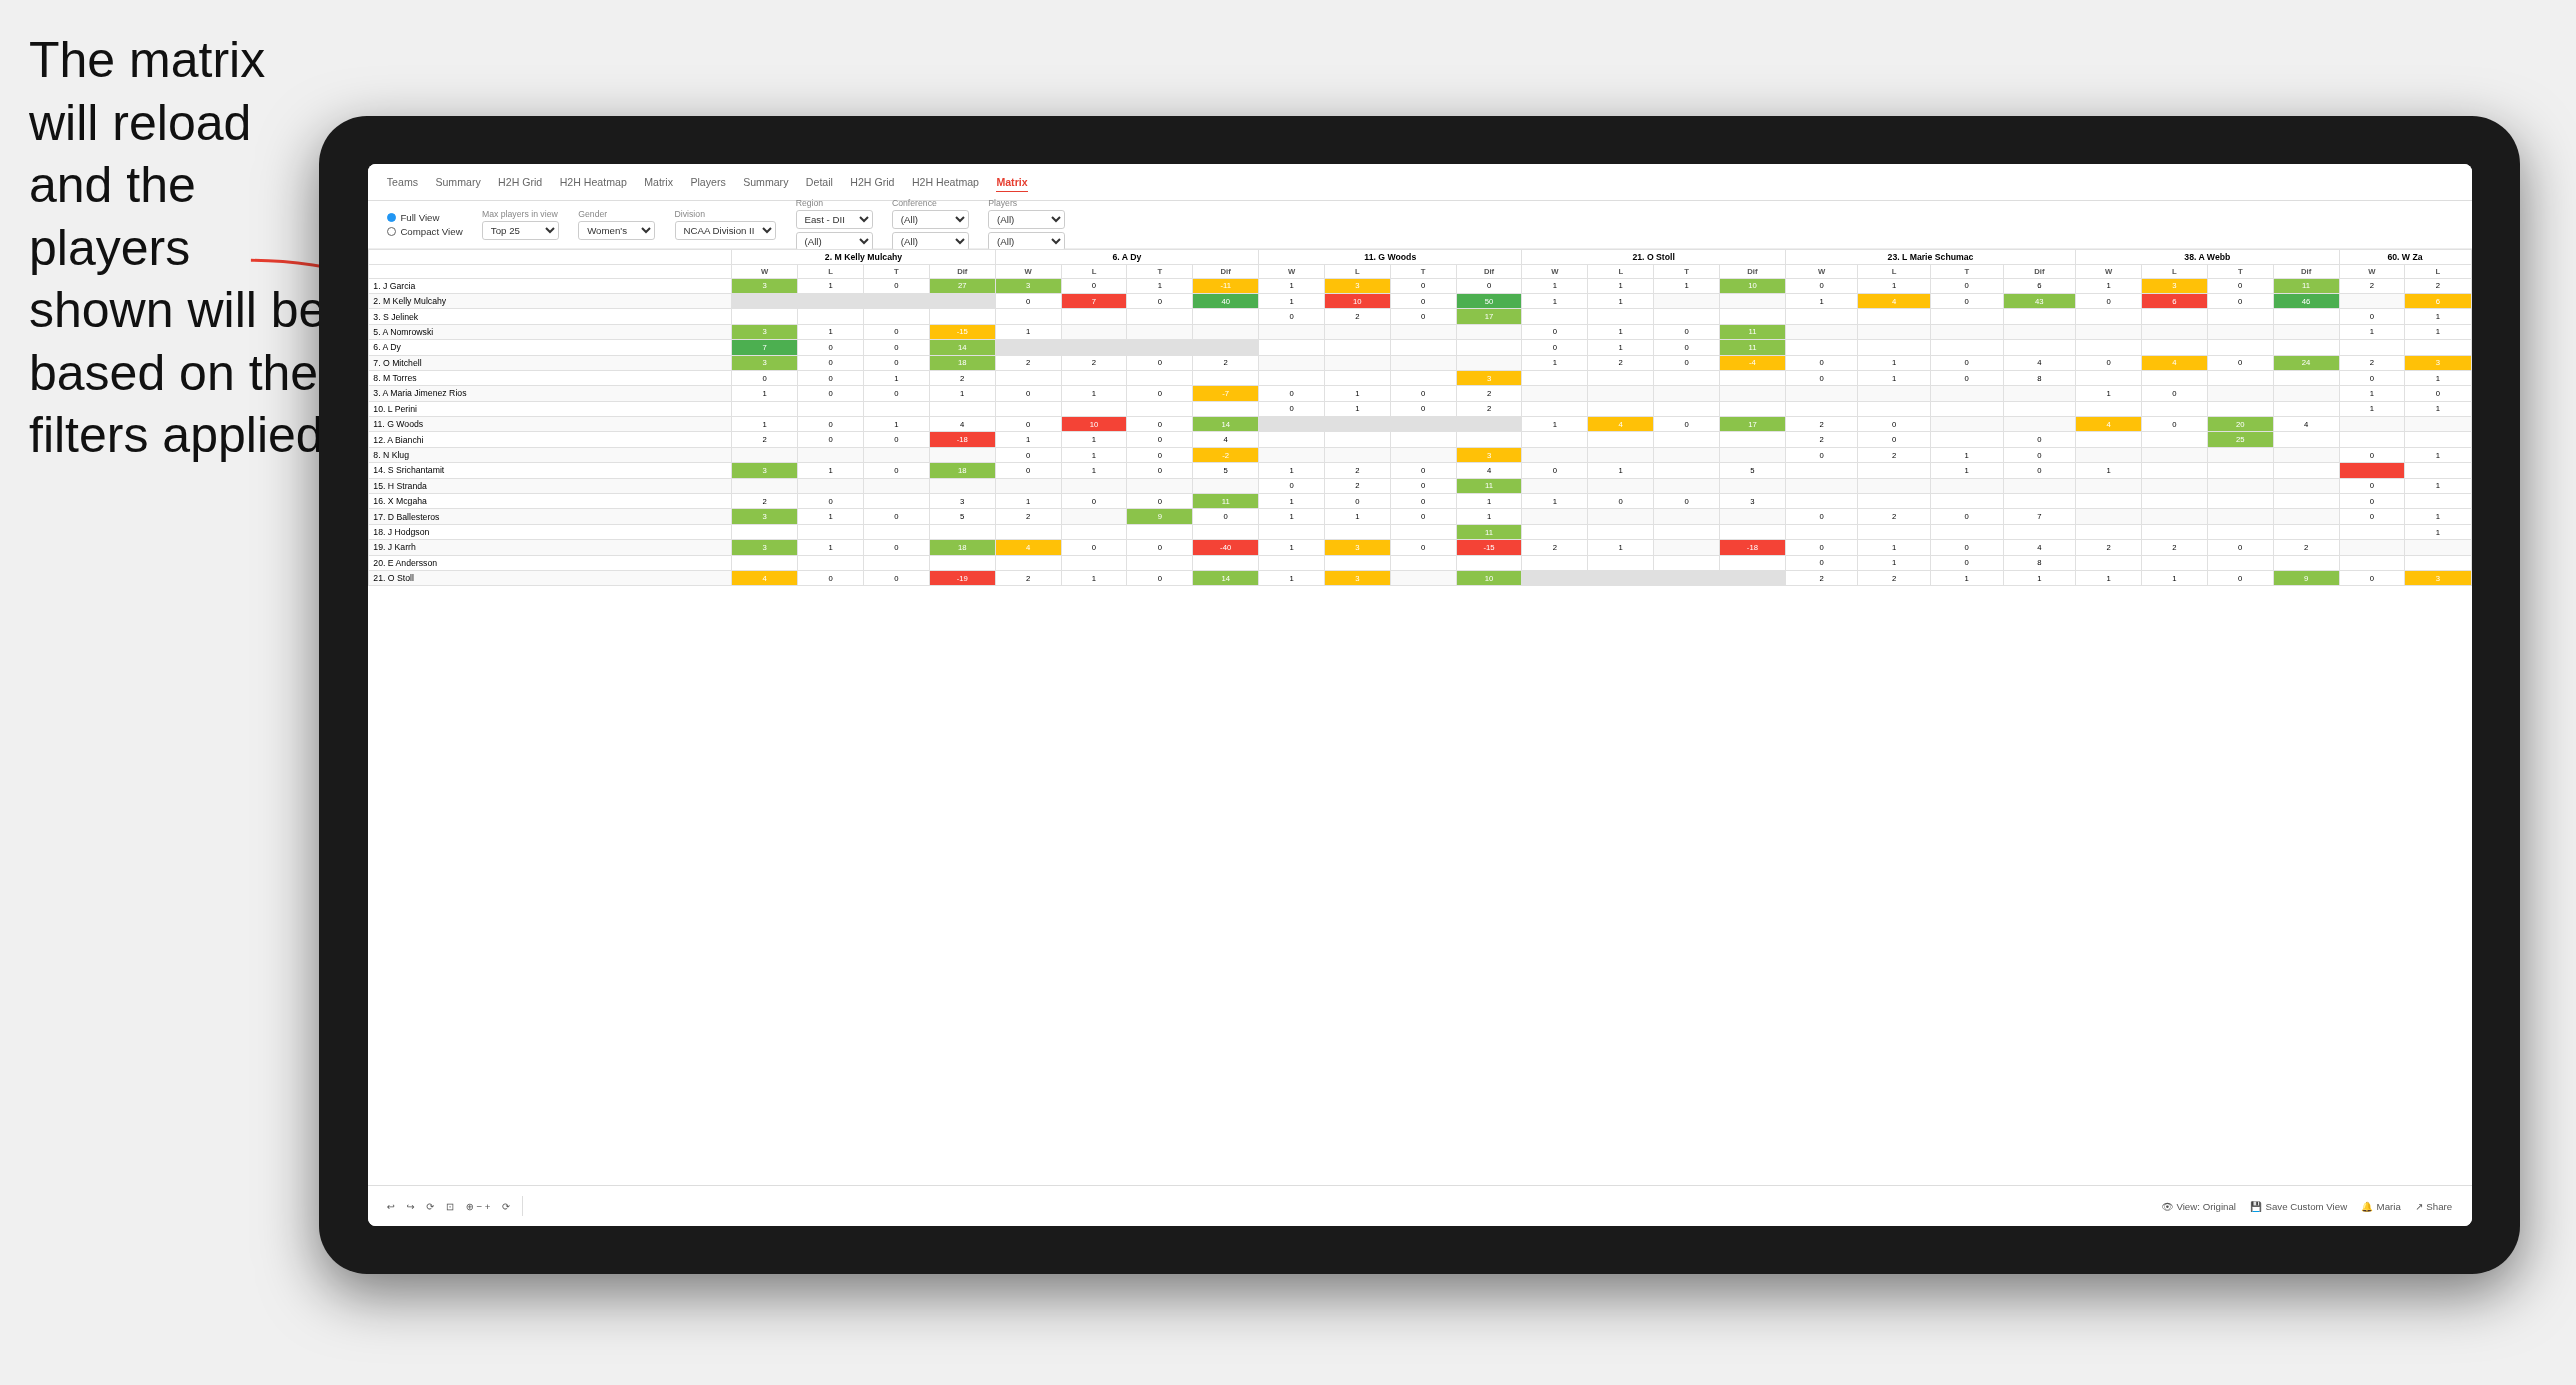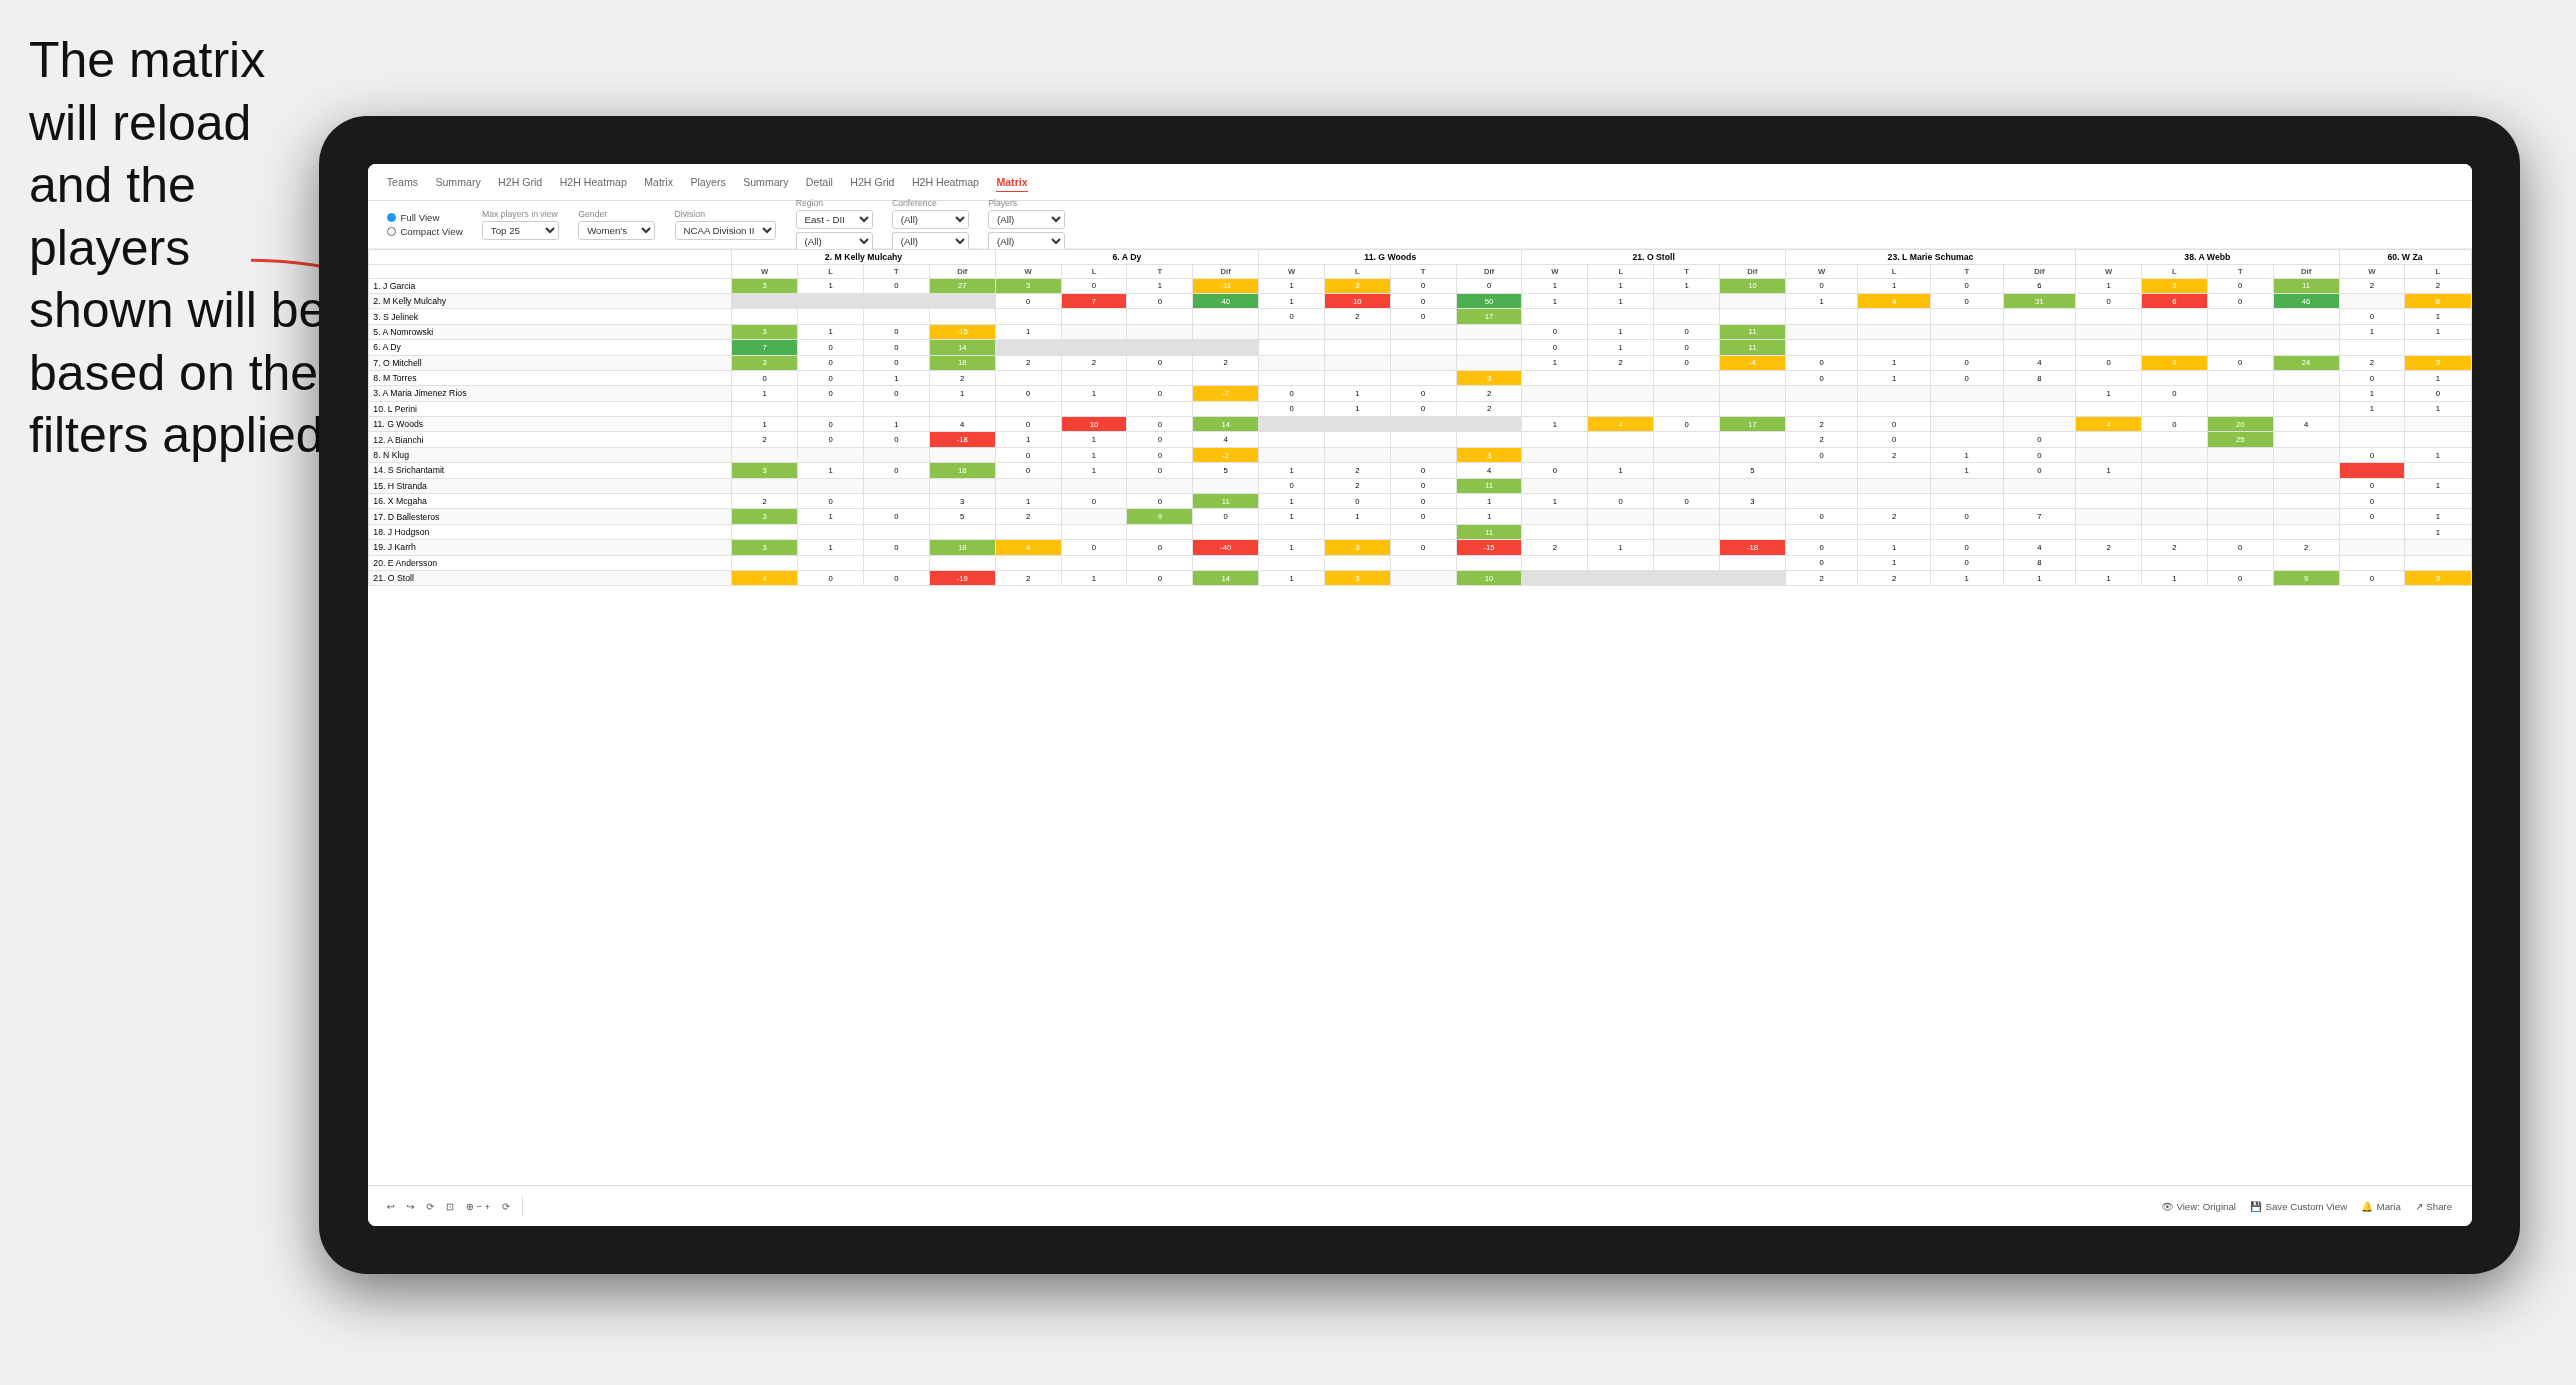--- a/index.html
+++ b/index.html
@@ -455,21 +455,21 @@
               <td class="cell-red" style="font-size: 7.7px; min-width: 21px; height: 15.4px;">10</td>
               <td class="cell-white" style="font-size: 7.7px; min-width: 21px; height: 15.4px;">0</td>
               <td class="cell-green-dark" style="font-size: 7.7px; min-width: 21px; height: 15.4px;">50</td>
               <td class="cell-white" style="font-size: 7.7px; min-width: 21px; height: 15.4px;">1</td>
               <td class="cell-white" style="font-size: 7.7px; min-width: 21px; height: 15.4px;">1</td>
               <td style="font-size: 7.7px; min-width: 21px; height: 15.4px;"></td>
               <td style="font-size: 7.7px; min-width: 21px; height: 15.4px;"></td>
               <td class="cell-white" style="font-size: 7.7px; min-width: 21px; height: 15.4px;">1</td>
               <td class="cell-yellow" style="font-size: 7.7px; min-width: 21px; height: 15.4px;">4</td>
               <td class="cell-white" style="font-size: 7.7px; min-width: 21px; height: 15.4px;">0</td>
-              <td class="cell-green" style="font-size: 7.7px; min-width: 21px; height: 15.4px;">31</td>
+              <td class="cell-green" style="font-size: 7.7px; min-width: 21px; height: 15.4px;">43</td>
               <td class="cell-white" style="font-size: 7.7px; min-width: 21px; height: 15.4px;">0</td>
               <td class="cell-red" style="font-size: 7.7px; min-width: 21px; height: 15.4px;">6</td>
               <td class="cell-white" style="font-size: 7.7px; min-width: 21px; height: 15.4px;">0</td>
               <td class="cell-green-dark" style="font-size: 7.7px; min-width: 21px; height: 15.4px;">46</td>
               <td style="font-size: 7.7px; min-width: 21px; height: 15.4px;"></td>
               <td class="cell-yellow" style="font-size: 7.7px; min-width: 21px; height: 15.4px;">6</td>
             </tr>
             <tr>
               <td class="player-name">3. S Jelinek</td>
               <td style="font-size: 7.7px; min-width: 21px; height: 15.4px;"></td>

